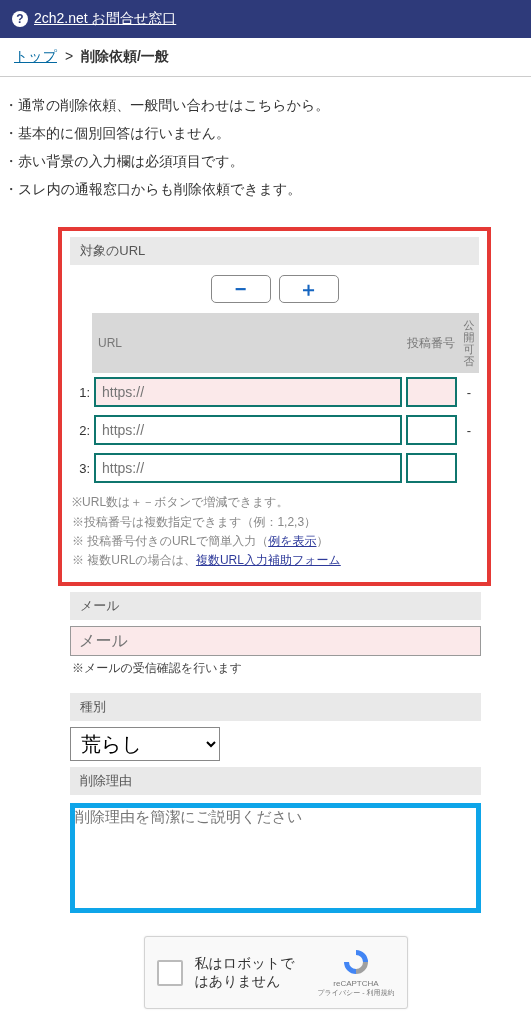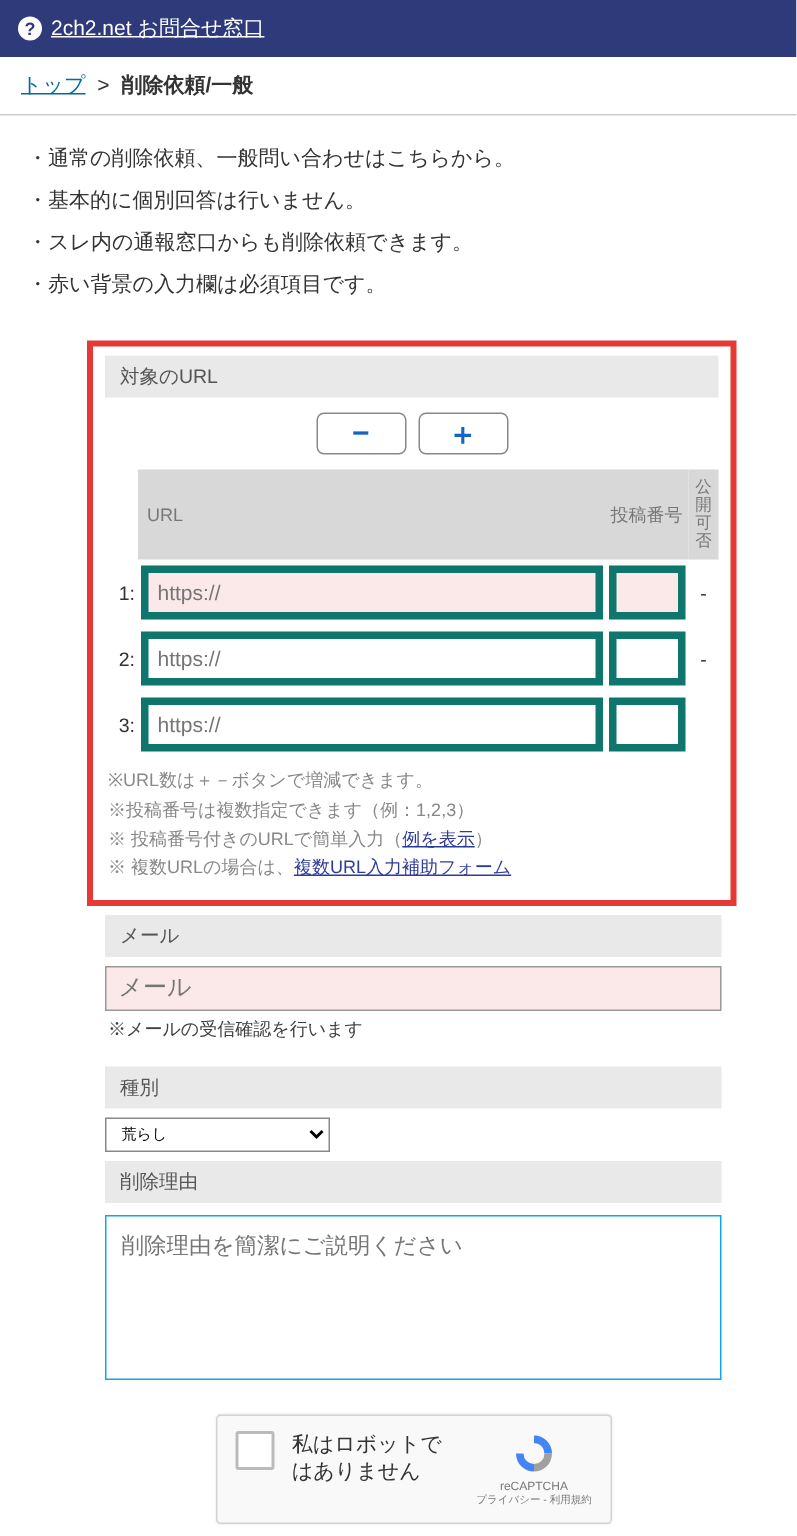--- a/index.html
+++ b/index.html
@@ -35,21 +35,21 @@
       text-align: right;
     }
     .breadcrumb {
       padding: 10px 14px;
       border-bottom: 1px solid #ccc;
     }
     .breadcrumb a { color: #0369a1; text-decoration: underline; }
     .breadcrumb .sep { margin: 0 4px; }
     .breadcrumb .current { font-weight: bold; }
     .notes {
-      padding: 14px 18px;
+      padding: 14px 4px;
       line-height: 2;
     }
     .notes .line::before { content: "・"; }
     .form-area {
       padding: 10px 50px 20px 70px;
     }
     .redbox {
       border: 4px solid #e53935;
       margin-left: -12px;
       margin-right: -10px;
@@ -109,21 +109,21 @@
       vertical-align: middle;
     }
     .url-table td:first-child {
       text-align: right;
       font-size: 13px;
       width: 22px;
     }
     .inp {
       width: 100%;
       padding: 5px 6px;
-      border: 5px solid #0f766e;
+      border: 2px solid #0f766e;
       font-size: 14px;
       color: #999;
     }
     .req { background: #fbe9ea; }
     .postno { width: 55px; }
     .disclose { text-align: center; font-size: 13px; }
     .hints {
       font-size: 12px;
       color: #888;
       line-height: 1.6;
@@ -142,44 +142,44 @@
     }
     .small-note {
       font-size: 12px;
       color: #404040;
       padding: 4px 2px 10px;
     }
     .small-note::before { content: "※"; }
     select {
       margin-top: 6px;
       padding: 4px 6px;
-      font-size: 10px;
+      font-size: 20px;
       border: 1px solid #888;
       background: #fff;
       min-width: 150px;
     }
     textarea {
       width: 100%;
       min-height: 110px;
       margin-top: 8px;
-      border: 1px solid #0ea5e9;
-      padding: 10px;
+      border: 5px solid #0ea5e9;
       font-size: 15px;
       color: #c2410c;
       resize: none;
       font-family: inherit;
     }
     .recaptcha {
       margin: 20px auto 0;
       width: 264px;
       border: 1px solid #d3d3d3;
       border-radius: 3px;
       background: #f9f9f9;
       padding: 10px 12px;
       display: flex;
+      align-items: center;
       gap: 12px;
       box-shadow: 0 0 2px rgba(0,0,0,0.1);
     }
     .recaptcha .chk {
       width: 26px; height: 26px;
       border: 2px solid #bbb;
       border-radius: 2px;
       background: #fff;
     }
     .recaptcha .txt {
@@ -204,22 +204,22 @@
 
 <div class="breadcrumb">
   <a href="#">トップ</a>
   <span class="sep">&gt;</span>
   <span class="current">削除依頼/一般</span>
 </div>
 
 <div class="notes">
   <div class="line">通常の削除依頼、一般問い合わせはこちらから。</div>
   <div class="line">基本的に個別回答は行いません。</div>
+  <div class="line">赤い背景の入力欄は必須項目です。</div>
   <div class="line">スレ内の通報窓口からも削除依頼できます。</div>
-  <div class="line">赤い背景の入力欄は必須項目です。</div>
 </div>
 
 <div class="form-area">
 
   <div class="redbox">
     <div class="section-label">対象のURL</div>
 
     <div class="btn-row">
       <div class="btn minus">−</div>
       <div class="btn plus">＋</div>

